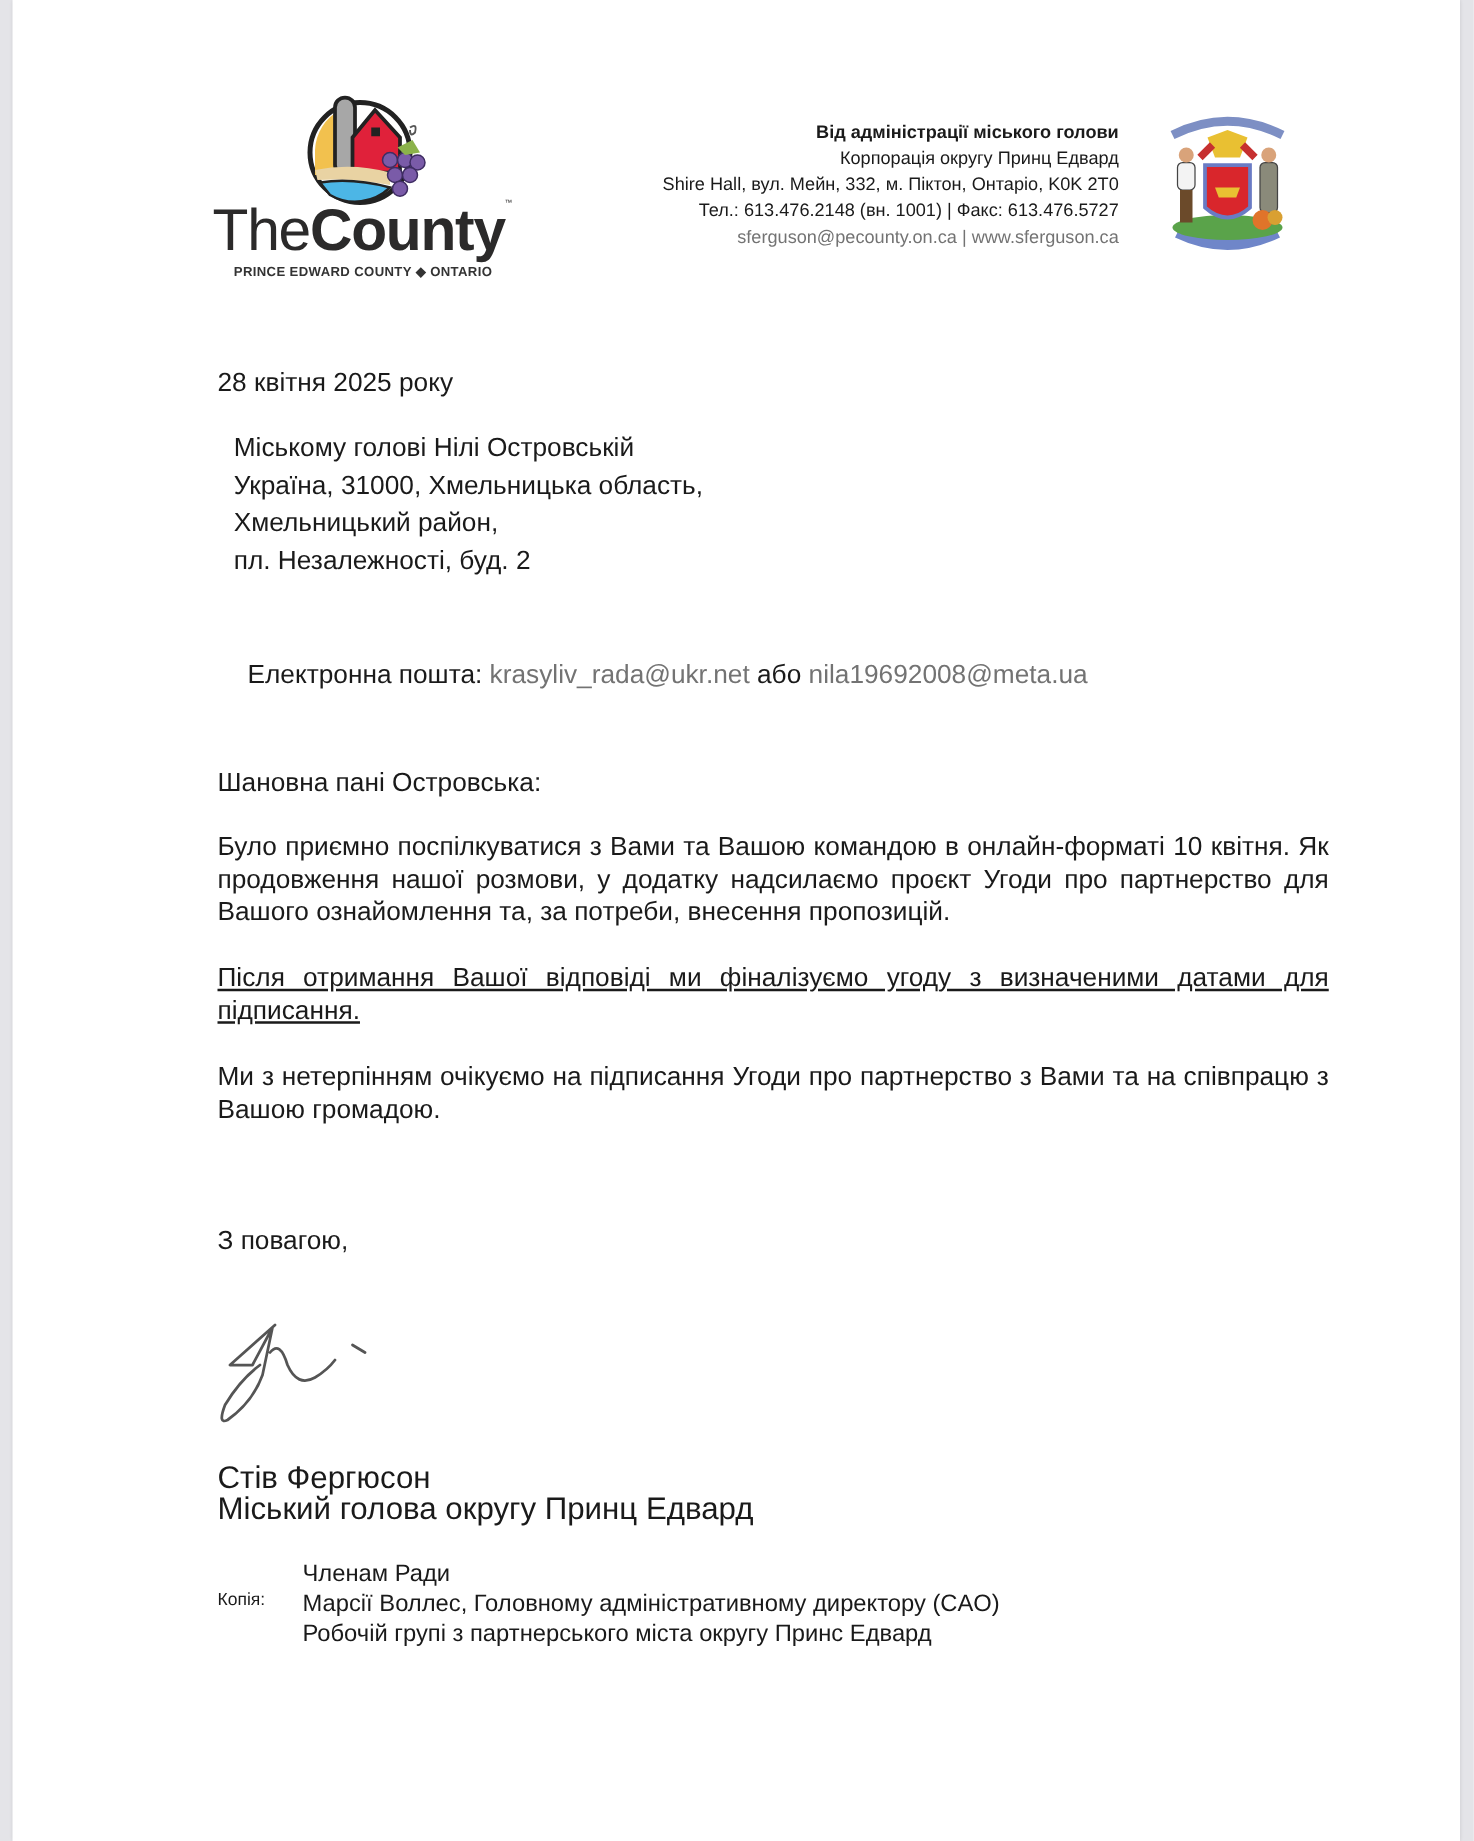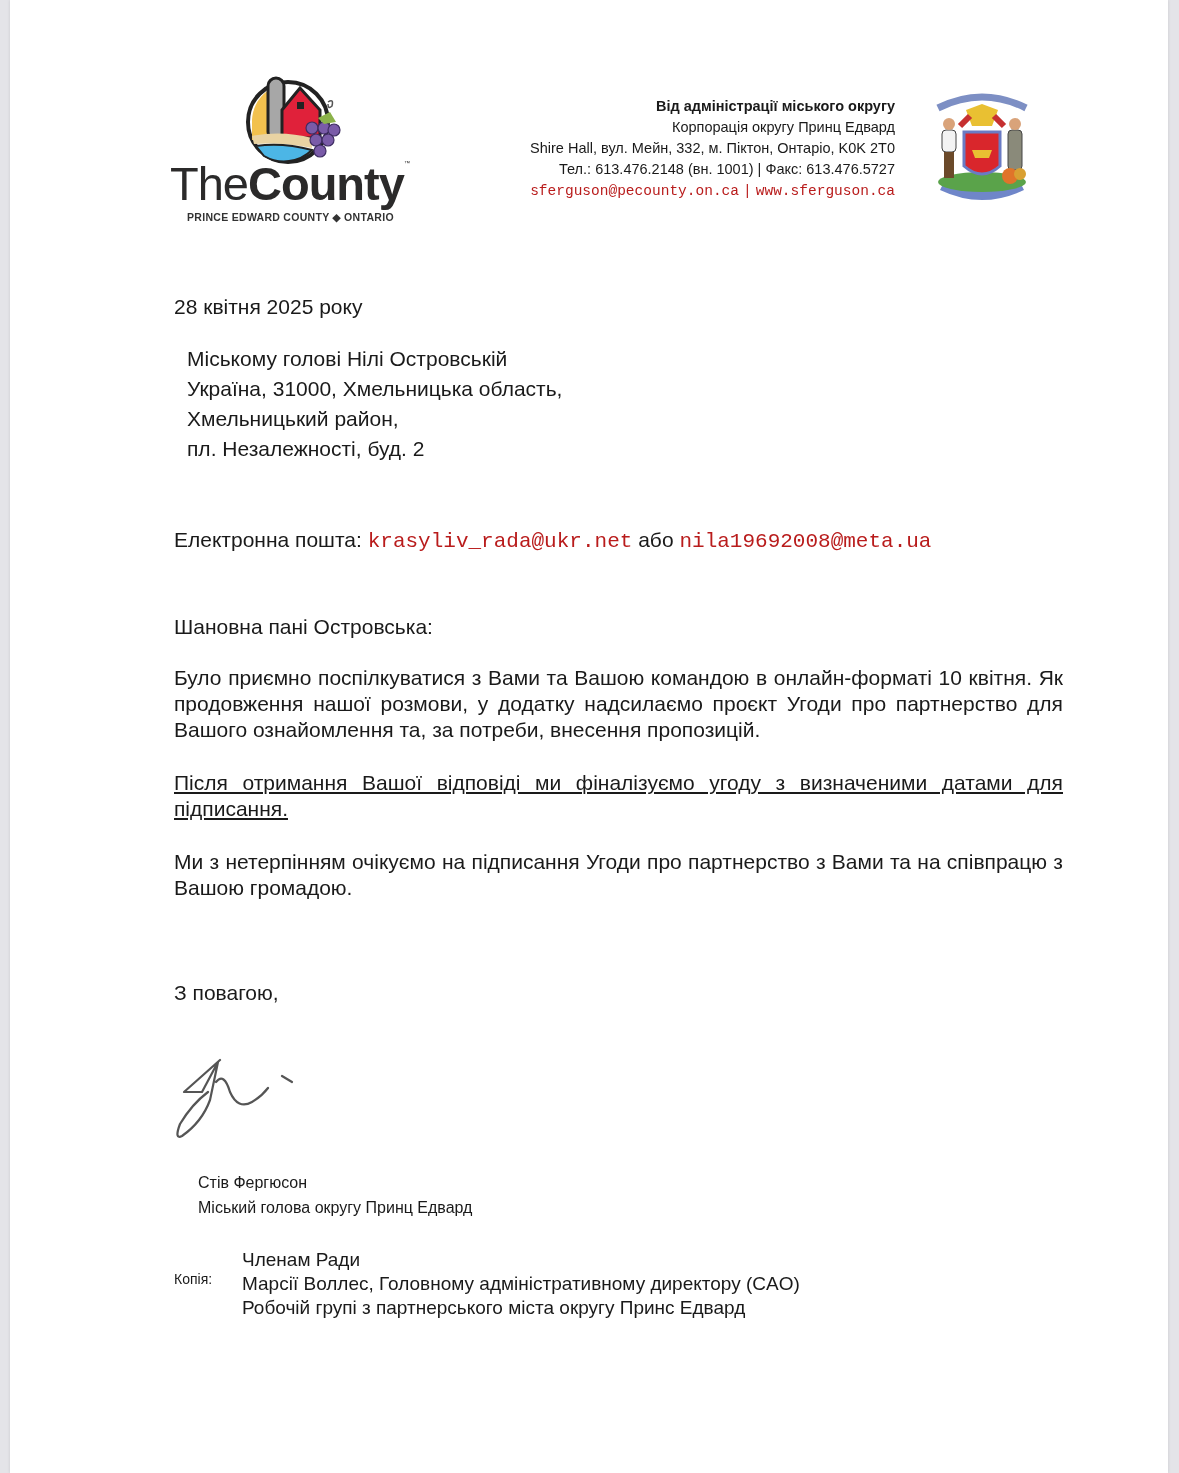--- a/index.html
+++ b/index.html
@@ -34,21 +34,21 @@
       white-space: nowrap;
     }
 
     
     .lh {
       right: 273px; top: 96px;
       text-align: right; font-size: 14.5px; line-height: 21px;
       white-space: nowrap; color: #1a1a1a;
     }
     .lh .bold { font-weight: bold; }
-    .red { color: #b91c1c; font-family: Liberation Mono, monospace; }
+    .red { color: #737373; }
     .crest { left: 916px; top: 86px; width: 112px; height: 128px; }
 
     
     .body-text {
       left: 164px; width: 889px;
       font-size: 21px; line-height: 26px; color: #1a1a1a;
     }
     .justify { text-align: justify; }
     .line { display: block; white-space: nowrap; }
     .addr { line-height: 30px; }
@@ -81,21 +81,21 @@
     </g>
     <path d="M76 48 L88 42 L94 52 L82 54 Z" fill="#8bb24a"></path>
     <path d="M86 32 q6 -4 4 4 q-4 4 -4 -2" fill="none" stroke="#555" stroke-width="1.5"></path>
   </svg>
   <div class="abs logo-word">
     <span class="the">The</span><span class="county">County</span><span class="logo-tm">™</span>
   </div>
   <div class="abs logo-sub">PRINCE EDWARD COUNTY ◆ ONTARIO</div>
 
   <div class="abs lh">
-    <span class="line bold">Від адміністрації міського округу</span>
+    <span class="line bold">Від адміністрації міського голови</span>
     <span class="line">Корпорація округу Принц Едвард</span>
     <span class="line">Shire Hall, вул. Мейн, 332, м. Піктон, Онтаріо, K0K 2T0</span>
     <span class="line">Тел.: 613.476.2148 (вн. 1001) | Факс: 613.476.5727</span>
     <span class="line">
       <span class="red">sferguson@pecounty.on.ca</span>
       <span class="red">|</span>
       <span class="red">www.sferguson.ca</span>
     </span>
   </div>
 
@@ -118,40 +118,40 @@
 
   <div class="abs body-text" style="top:294px;">28 квітня 2025 року</div>
 
   <div class="abs body-text addr" style="top:344px;margin-left:13px;">
     <span class="line">Міському голові Нілі Островській</span>
     <span class="line">Україна, 31000, Хмельницька область,</span>
     <span class="line">Хмельницький район,</span>
     <span class="line">пл. Незалежності, буд. 2</span>
   </div>
 
-  <div class="abs body-text" style="top:527px; white-space:nowrap;">
+  <div class="abs body-text" style="top:527px; white-space:nowrap;margin-left:24px;">
     <span>Електронна пошта:</span>
     <span class="red">krasyliv_rada@ukr.net</span>
     <span>або</span>
     <span class="red">nila19692008@meta.ua</span>
   </div>
 
   <div class="abs body-text" style="top:614px;">Шановна пані Островська:</div>
 
   <div class="abs body-text justify" style="top:665px;">Було приємно поспілкуватися з Вами та Вашою командою в онлайн-форматі 10 квітня. Як продовження нашої розмови, у додатку надсилаємо проєкт Угоди про партнерство для Вашого ознайомлення та, за потреби, внесення пропозицій.</div>
   <div class="abs body-text justify" style="top:770px;text-decoration:underline;">Після отримання Вашої відповіді ми фіналізуємо угоду з визначеними датами для підписання.</div>
   <div class="abs body-text justify" style="top:849px;">Ми з нетерпінням очікуємо на підписання Угоди про партнерство з Вами та на співпрацю з Вашою громадою.</div>
 
   <div class="abs body-text" style="top:980px;">З повагою,</div>
 
   <svg class="abs sig" viewBox="0 0 140 95">
     <path d="M48 8 L12 40 L30 40 L46 10 L38 48 Q30 70 10 84 Q2 88 8 72 Q20 52 36 40 M44 30 Q52 20 58 40 Q66 58 80 50 Q90 44 96 36 M110 24 L120 30" fill="none" stroke="#555" stroke-width="2.2" stroke-linecap="round" stroke-linejoin="round"></path>
   </svg>
 
-  <div class="abs body-text" style="top:1170px; font-size:16px; line-height:25px;margin-left:24px;">
+  <div class="abs body-text" style="top:1170px; font-size:25px; line-height:25px;">
     <span class="line">Стів Фергюсон</span>
     <span class="line">Міський голова округу Принц Едвард</span>
   </div>
 
   <div class="abs cc-label">Копія:</div>
   <div class="abs cc-list">
     <span class="line">Членам Ради</span>
     <span class="line">Марсії Воллес, Головному адміністративному директору (CAO)</span>
     <span class="line">Робочій групі з партнерського міста округу Принс Едвард</span>
   </div>

